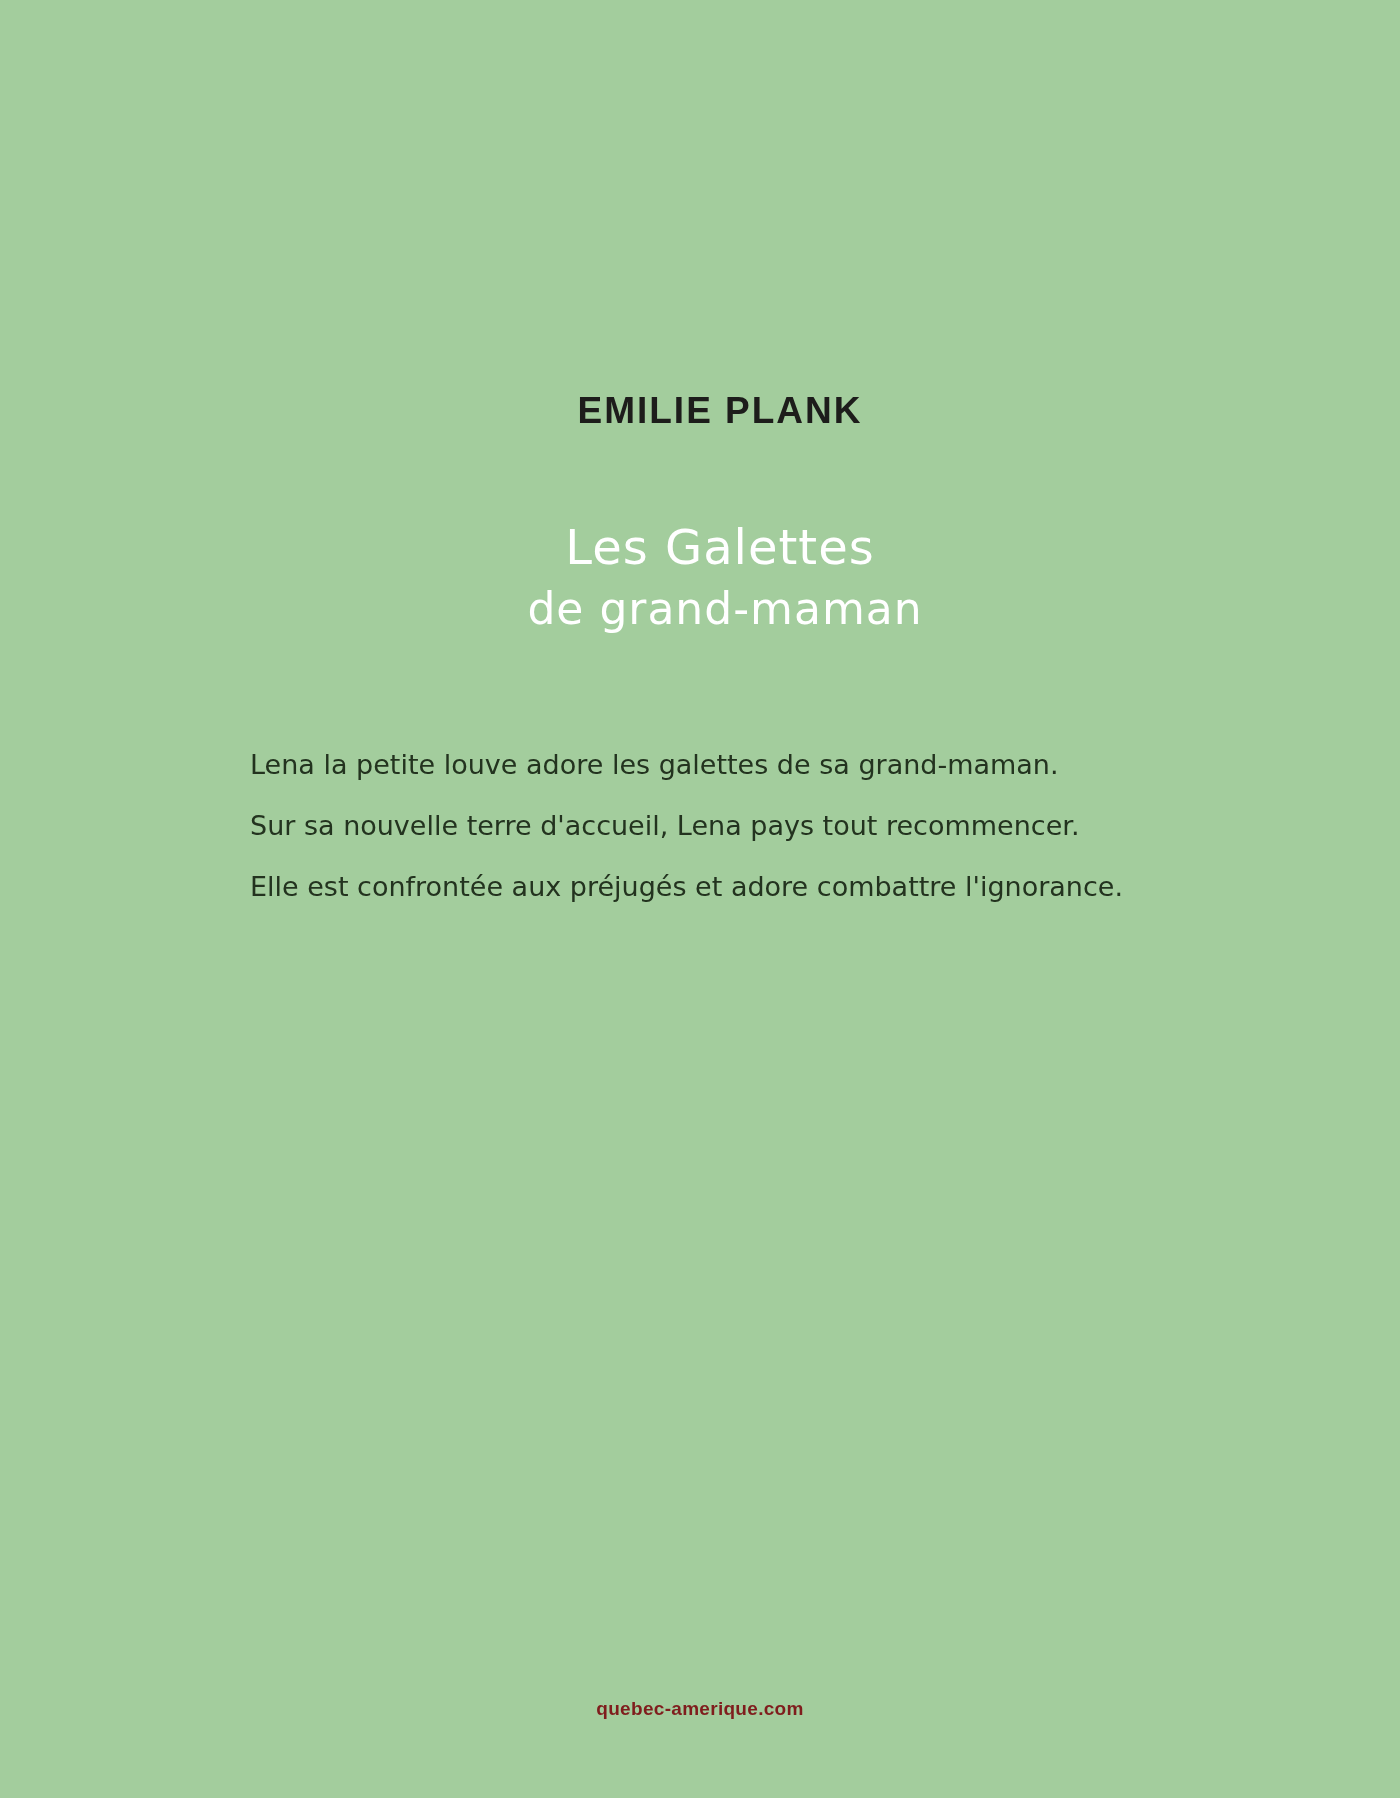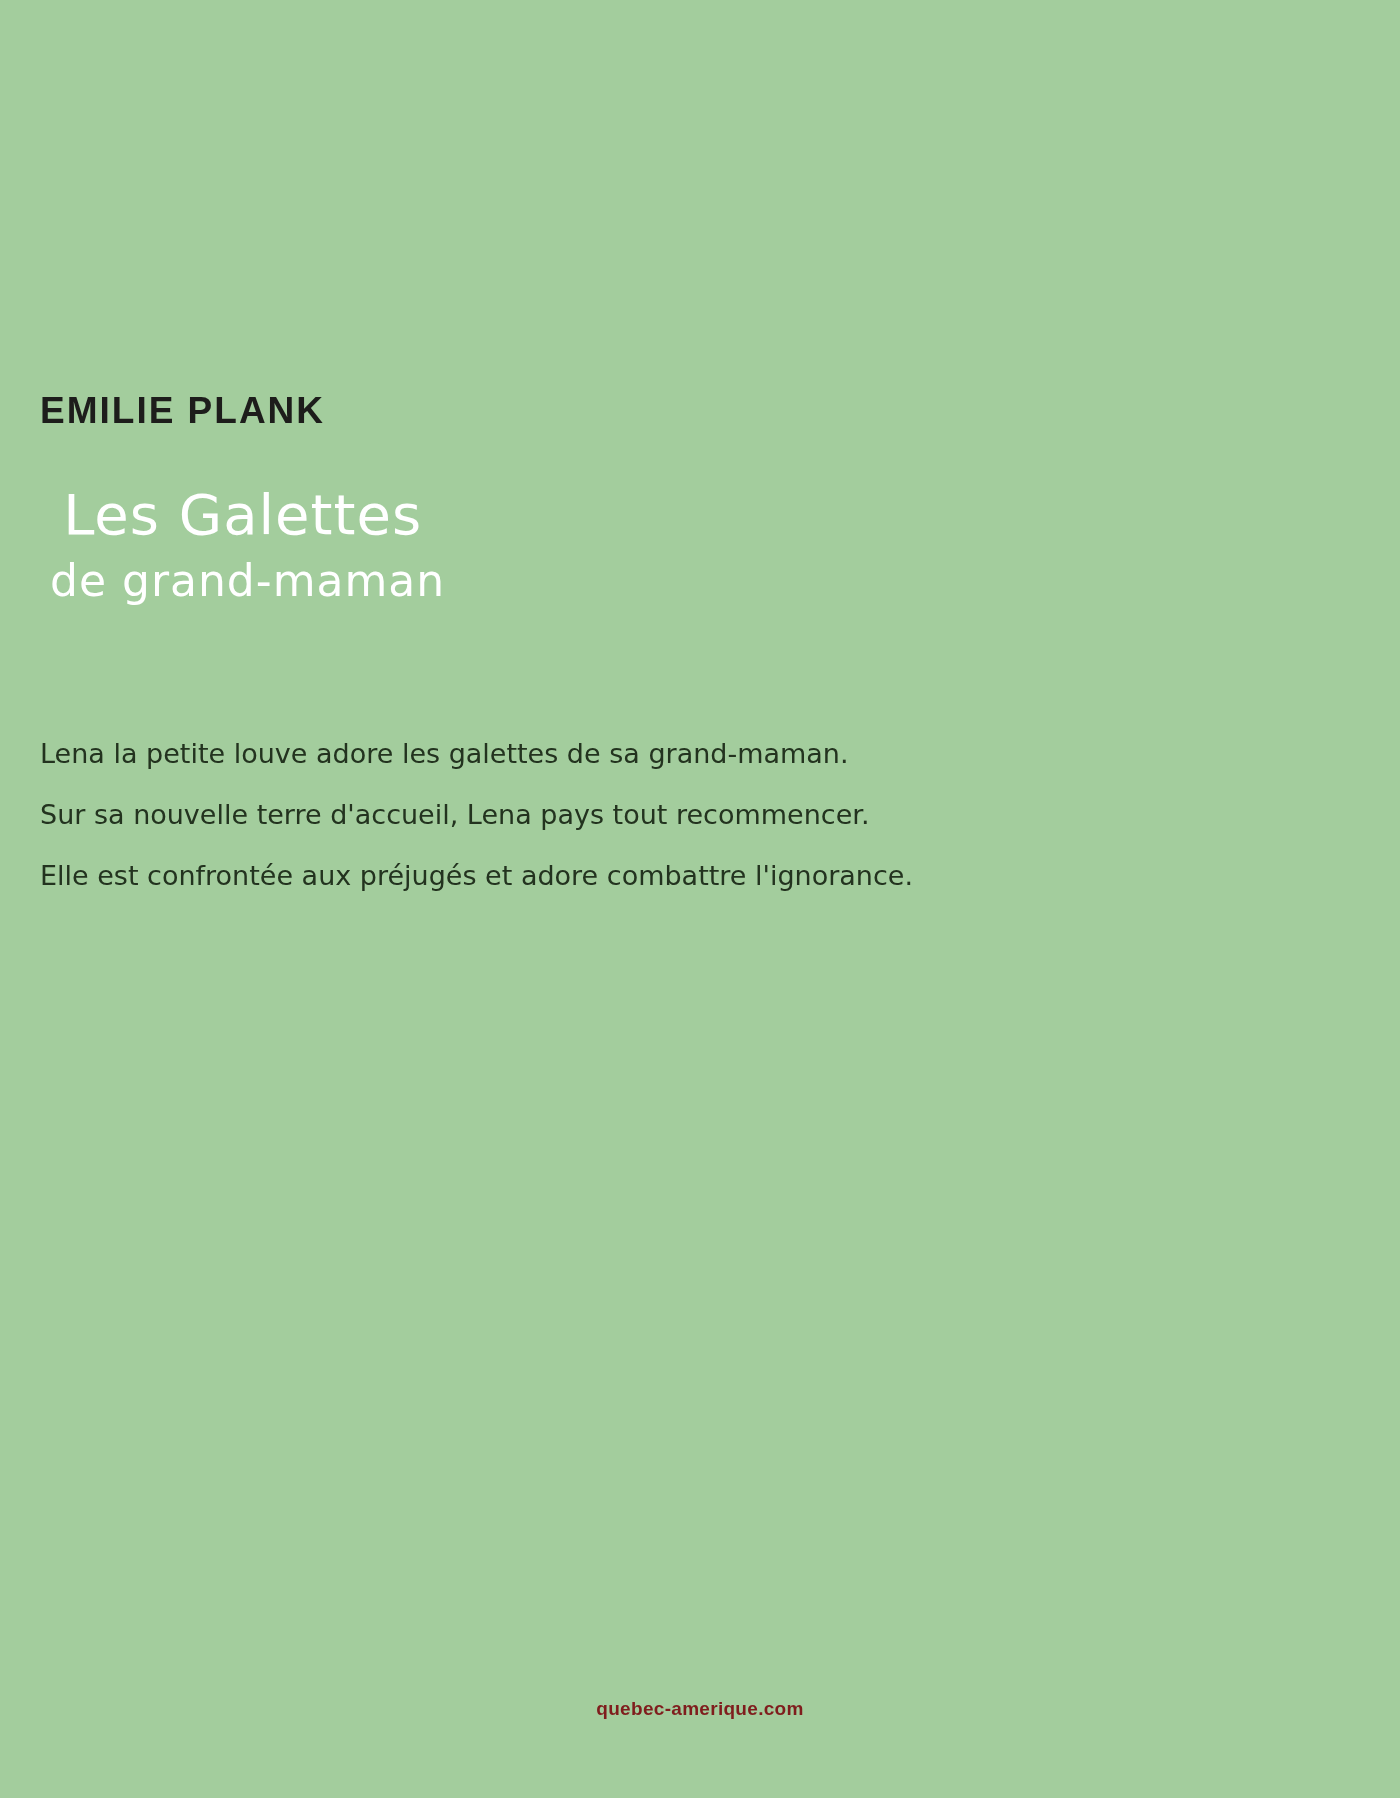--- a/index.html
+++ b/index.html
@@ -12,63 +12,64 @@
     background: #a3cd9d;
     font-family: "DejaVu Sans", sans-serif;
     overflow: hidden;
     position: relative;
   }
   .page {
     position: absolute;
     inset: 0;
     display: flex;
     flex-direction: column;
-    align-items: flex-start;
+    align-items: center;
     padding-left: 40px;
   }
   .author {
     margin-top: 392px;
     font-family: "Liberation Sans", sans-serif;
     font-weight: bold;
     font-size: 37px;
     letter-spacing: 2.0px;
     color: #1d1d1b;
     text-align: center;
     line-height: 1;
   }
   .title-block {
     margin-top: 58px;
     text-align: center;
     color: #ffffff;
     font-family: "DejaVu Sans", sans-serif;
     line-height: 1.0;
   }
   .title-line1 {
-    font-size: 56px;
+    font-size: 48px;
     letter-spacing: 1px;
     font-weight: 400;
+    margin-top: 36px;
   }
   .title-line2 {
     font-size: 44px;
     letter-spacing: 1px;
     font-weight: 400;
     margin-top: 16px;
     margin-left: 10px;
   }
   .blurb {
     margin-top: 120px;
     width: 940px;
     color: #23331f;
     font-family: "DejaVu Sans", sans-serif;
     font-size: 27px;
     line-height: 1.0;
     text-align: left;
   }
   .blurb p {
-    margin: 17px 0 34px 0;
+    margin: 0 0 34px 0;
     white-space: nowrap;
   }
   .blurb p:last-child {
     margin-bottom: 0;
   }
   .footer {
     position: absolute;
     left: 0;
     right: 0;
     bottom: 78px;

